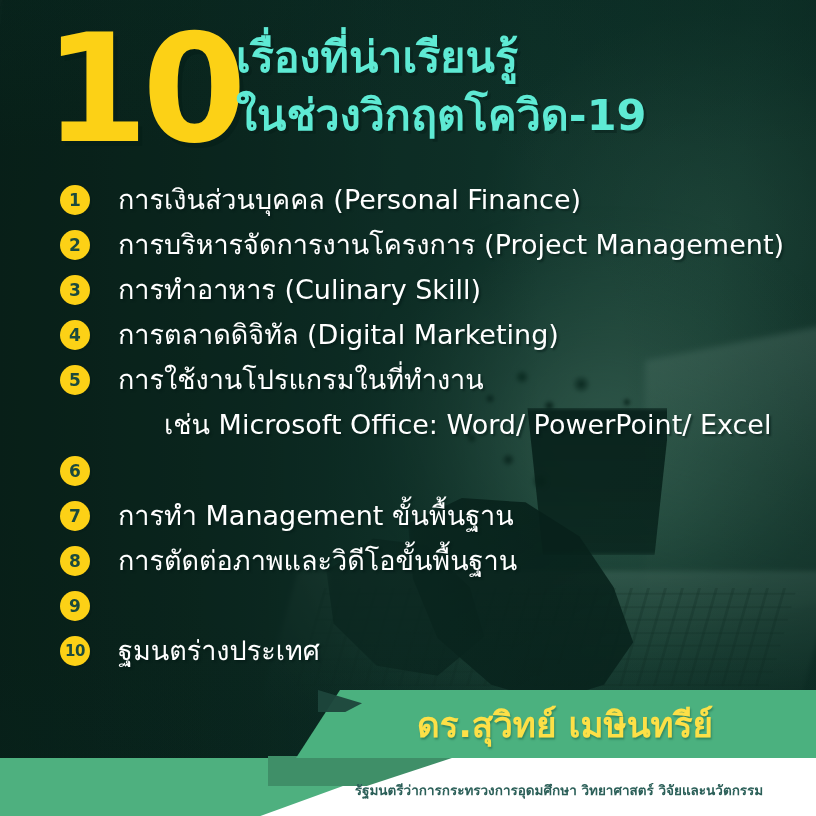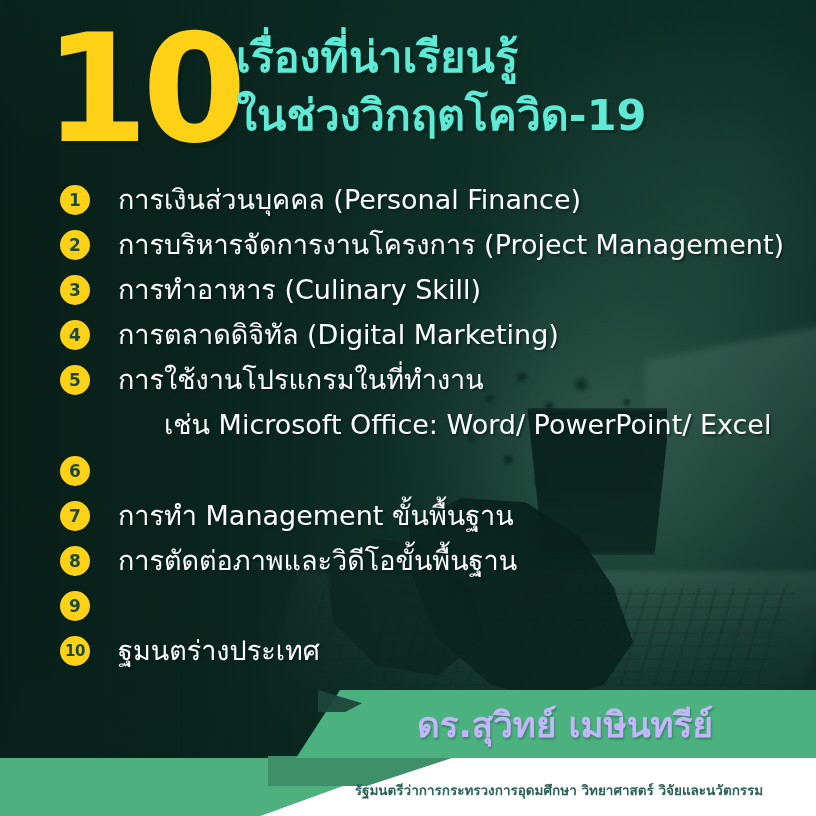--- a/index.html
+++ b/index.html
@@ -205,21 +205,21 @@
   
   .fo-notch{
     position:absolute;left:318px;bottom:104px;width:44px;height:22px;
     background:#1d463c;
     clip-path:polygon(0 0, 100% 60%, 62% 100%, 0 100%);
     opacity:.95;
   }
   .fo-name{
     position:absolute;left:330px;bottom:58px;width:470px;height:68px;
     display:flex;align-items:center;justify-content:center;
-    color:#c4b5fd;font-size:35px;font-weight:700;
+    color:#fde047;font-size:35px;font-weight:700;
     text-shadow:1px 2px 2px rgba(10,60,44,.35);
   }
   .fo-role{
     position:absolute;left:316px;bottom:0;width:486px;height:52px;
     display:flex;align-items:center;justify-content:center;
     color:#2b5f58;font-size:13.5px;font-weight:700;
   }
 </style>
 </head>
 <body>

